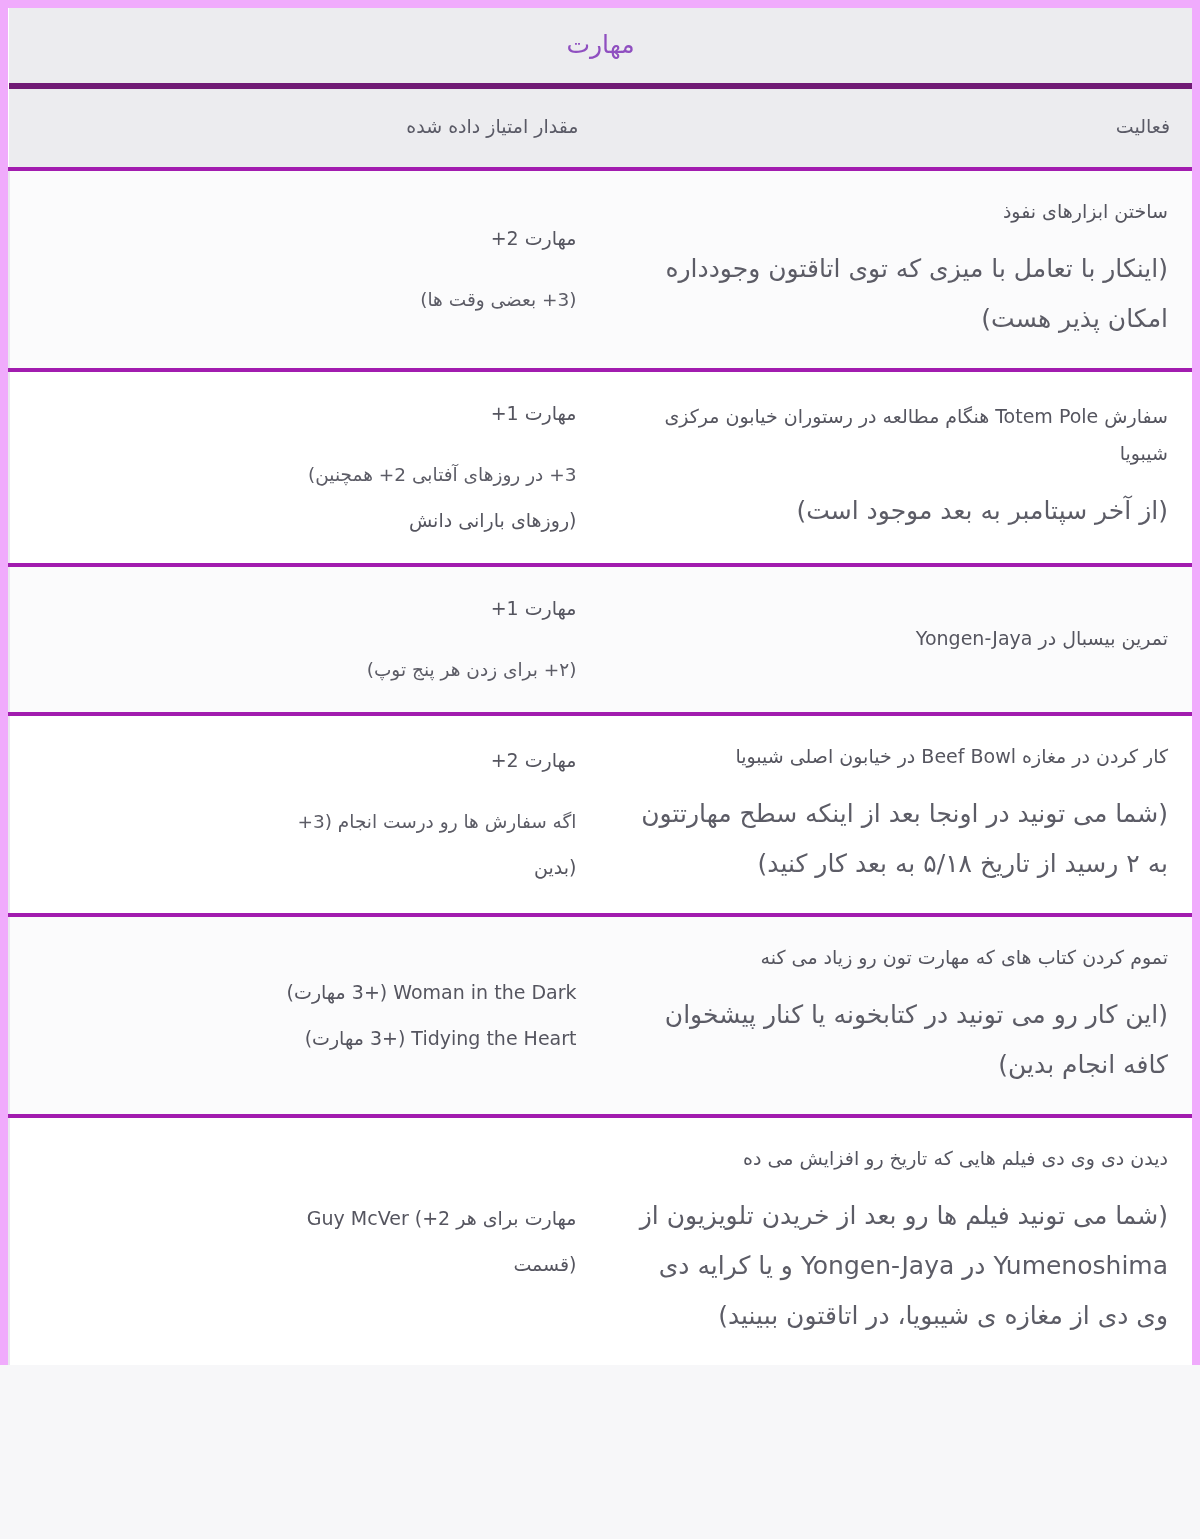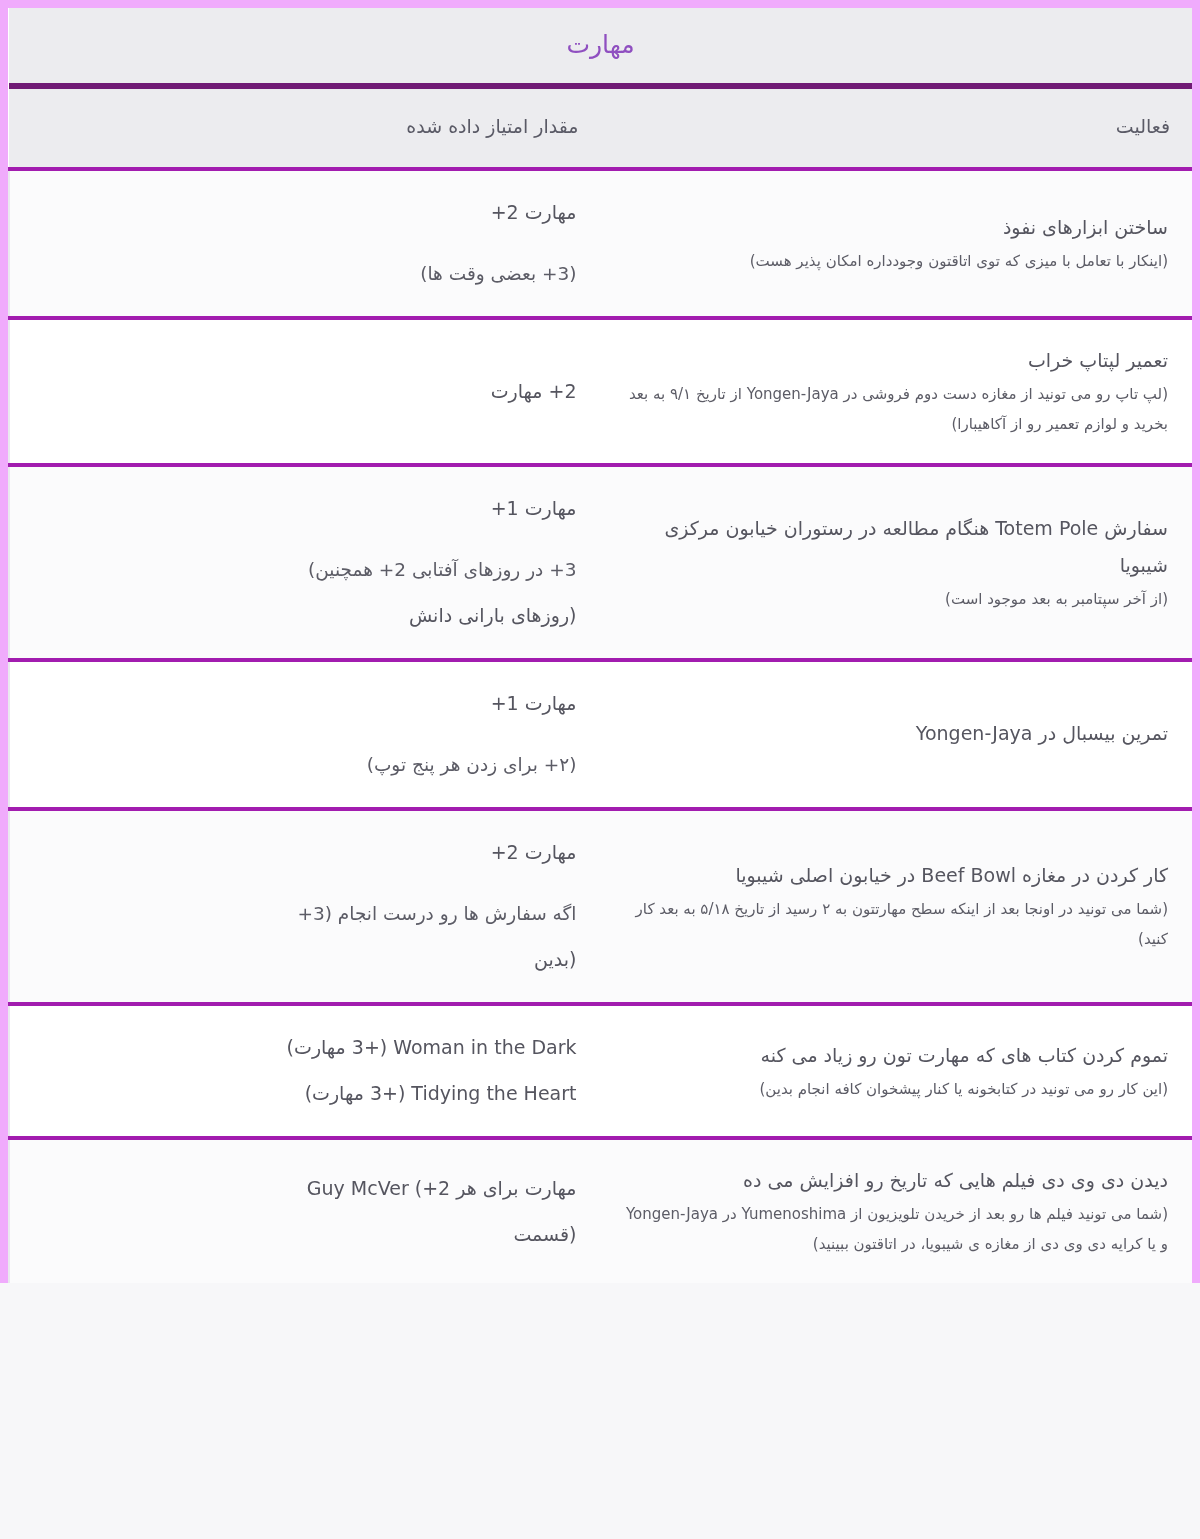--- a/index.html
+++ b/index.html
@@ -62,22 +62,23 @@
   tr:nth-child(even) td.cell { background: #ffffff; }
 
   .activity {
     text-align: right;
     font-size: 19px;
     line-height: 1.95;
     color: #55555f;
   }
   .activity .note {
     display: block;
+    margin-top: 14px;
     color: #5c5c66;
-    font-size: 15px;
+    font-size: 25px;
     line-height: 2.0;
   }
   .points {
     text-align: right;
     font-size: 19px;
     line-height: 2.0;
     color: #55555f;
   }
   .points .sub {
     display: block;
@@ -113,29 +114,20 @@
         <td class="cell activity">
           <span>ساختن ابزارهای نفوذ</span>
           <span class="note">(اینکار با تعامل  با میزی که توی  اتاقتون وجودداره امکان پذیر هست)</span>
         </td>
         <td class="cell points">
           <span>مهارت 2+</span>
           <span class="sub">(3+  بعضی وقت ها)</span>
         </td>
       </tr>
 
-      <tr>
-        <td class="cell activity pad-tall">
-          <span>تعمیر لپتاپ خراب</span>
-          <span class="note">(لپ تاپ رو می تونید از مغازه دست دوم فروشی در Yongen-Jaya  از تاریخ ۹/۱ به بعد بخرید و لوازم تعمیر رو از آکاهیبارا)</span>
-        </td>
-        <td class="cell points">
-          <span>2+ مهارت</span>
-        </td>
-      </tr>
 
       <tr>
         <td class="cell activity pad-tall">
           <span>سفارش Totem Pole هنگام مطالعه در رستوران خیابون مرکزی شیبویا</span>
           <span class="note">(از آخر سپتامبر به بعد موجود است)</span>
         </td>
         <td class="cell points">
           <span>مهارت 1+</span>
           <span class="sub">3+ در روزهای آفتابی 2+ همچنین)</span>
           <span class="line2">(روزهای بارانی دانش</span>

